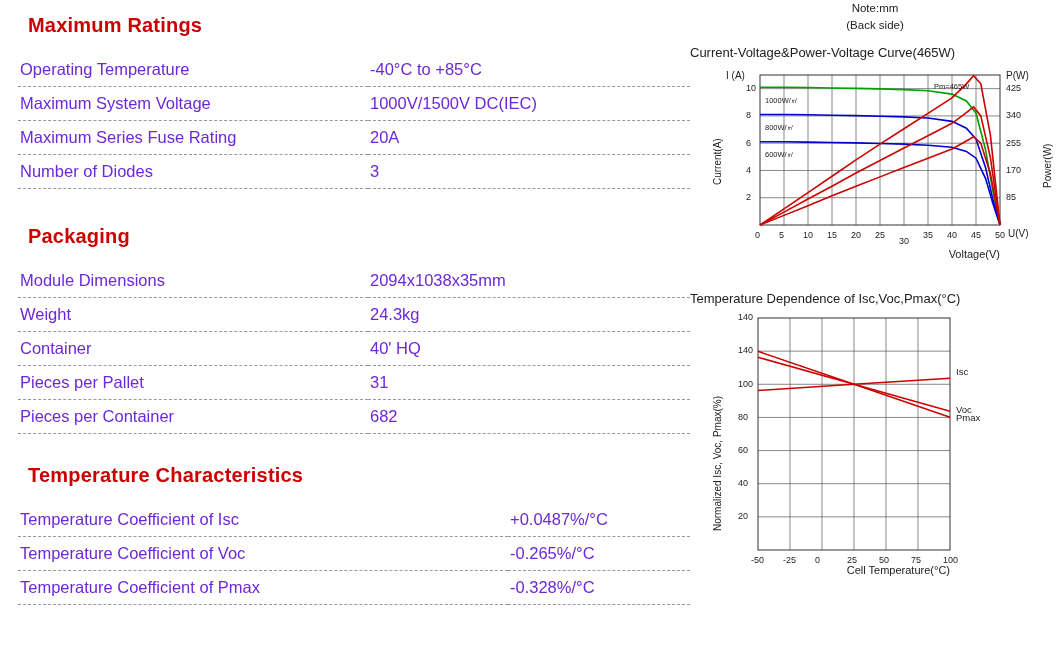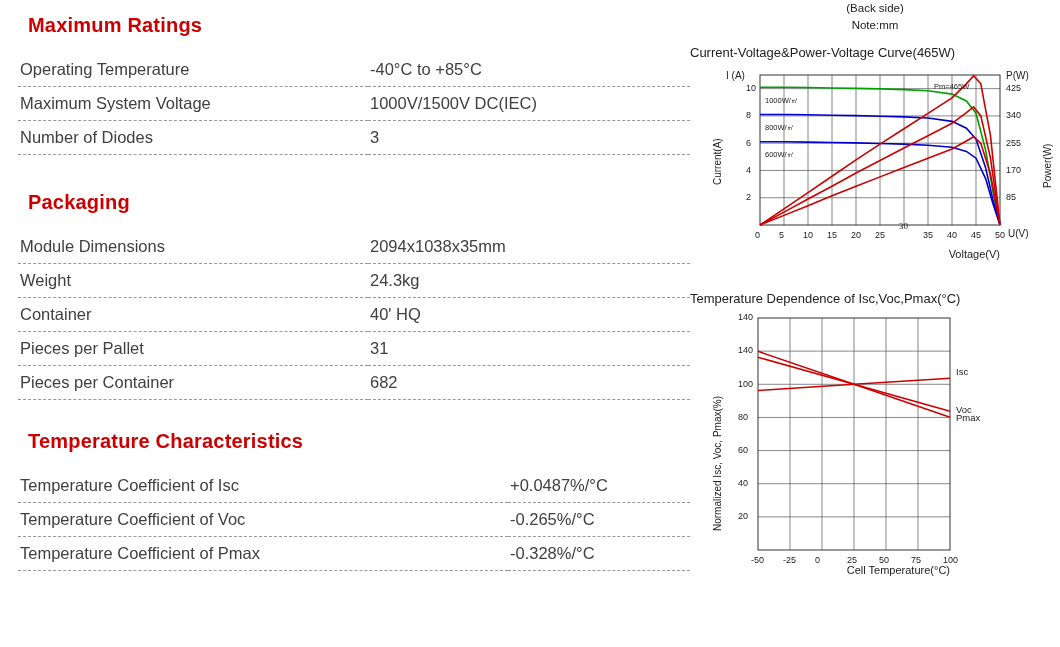--- a/index.html
+++ b/index.html
@@ -24,21 +24,21 @@
     font-size: 20px;
     font-weight: bold;
     margin: 8px;
     padding: 6px 0 8px 2px;
     letter-spacing: .2px;
   }
   .spec-table { width: 100%; border-collapse: collapse; }
   .spec-table tr { }
   .spec-table td {
     font-size: 16.5px;
-    color: #404040;
+    color: #6d28d9;
     padding: 7px 0 7px 2px;
     border-bottom: 1px dashed #999;
     vertical-align: middle;
     white-space: nowrap;
   }
   .spec-table td.label { width: 350px; }
   .spec-table td.value { }
   .spec-table.temp td.label { width: 490px; }
   .spec-table.temp td.value { text-align: left; }
 
@@ -120,20 +120,24 @@
       <tbody>
           <tr>
         <td class="label">Operating Temperature</td>
         <td class="value">-40°C to +85°C</td>
       </tr>
       <tr>
         <td class="label">Maximum System Voltage</td>
         <td class="value">1000V/1500V DC(IEC)</td>
       </tr>
       <tr>
+        <td class="label">Maximum Series Fuse Rating</td>
+        <td class="value">20A</td>
+      </tr>
+      <tr>
         <td class="label">Number of Diodes</td>
         <td class="value">3</td>
       </tr>
     </tbody>
       </table>
 
     <div class="gap-lg"></div>
 
     <h2 class="section-title">Packaging</h2>
     <table class="spec-table">
@@ -178,22 +182,22 @@
         <td class="label">Temperature Coefficient of Pmax</td>
         <td class="value">-0.328%/°C</td>
       </tr>
     </tbody>
       </table>
   </div>
 
   <div class="right-col">
 
     <div class="backside-note">
+      <div>Note:mm</div>
       <div>(Back side)</div>
-      <div>Note:mm</div>
     </div>
 
     <div class="chart-title">Current-Voltage&amp;Power-Voltage Curve(465W)</div>
 
     <div id="iv-chart" class="chart-wrap">
       <svg width="370" height="200" viewBox="0 0 370 200">
 
         <g id="iv-grid" stroke="#555" stroke-width="0.7" fill="none">
             <line x1="94" x2="94" y1="15" y2="165"></line>
             <line x1="118" x2="118" y1="15" y2="165"></line>
@@ -235,21 +239,21 @@
       <span class="curve-note" id="iv-ann-2" style="left:75px; top:63px;">800W/㎡</span>
       <span class="curve-note" id="iv-ann-3" style="left:75px; top:90px;">600W/㎡</span>
 
       <div id="iv-ticks">
           <span class="tick" style="left: 65px; top: 170px;">0</span>
           <span class="tick" style="left: 89px; top: 170px;">5</span>
           <span class="tick" style="left: 113px; top: 170px;">10</span>
           <span class="tick" style="left: 137px; top: 170px;">15</span>
           <span class="tick" style="left: 161px; top: 170px;">20</span>
           <span class="tick" style="left: 185px; top: 170px;">25</span>
-          <span class="tick" style="left: 209px; top: 161px; font-family: Liberation Serif, serif;">30</span>
+          <span class="tick" style="left: 209px; top: 176px;">30</span>
           <span class="tick" style="left: 233px; top: 170px;">35</span>
           <span class="tick" style="left: 257px; top: 170px;">40</span>
           <span class="tick" style="left: 281px; top: 170px;">45</span>
           <span class="tick" style="left: 305px; top: 170px;">50</span>
           <span class="tick" style="left: 56px; top: 131.727px;">2</span>
           <span class="tick" style="left: 56px; top: 104.455px;">4</span>
           <span class="tick" style="left: 56px; top: 77.1818px;">6</span>
           <span class="tick" style="left: 56px; top: 49.9091px;">8</span>
           <span class="tick" style="left: 56px; top: 22.6364px;">10</span>
           <span class="tick" style="left: 316px; top: 131.727px;">85</span>

